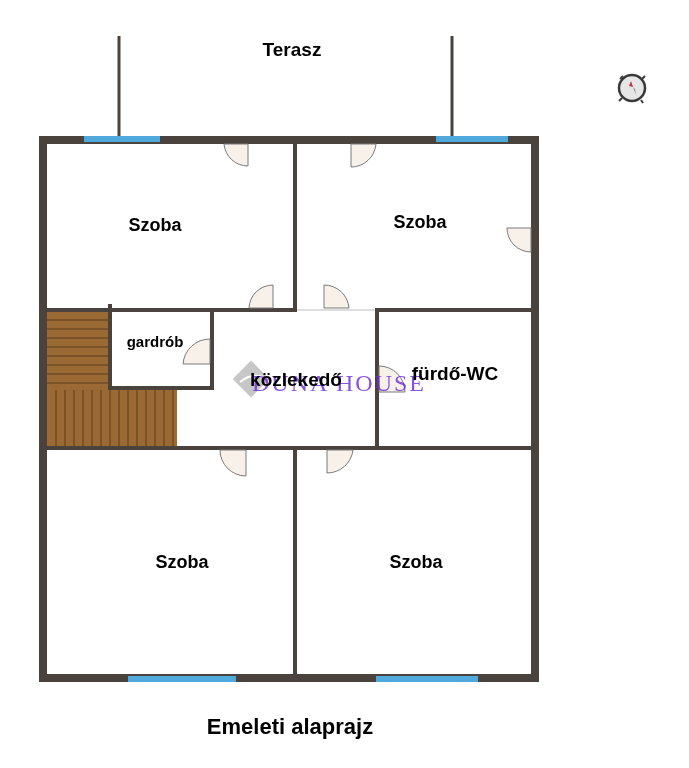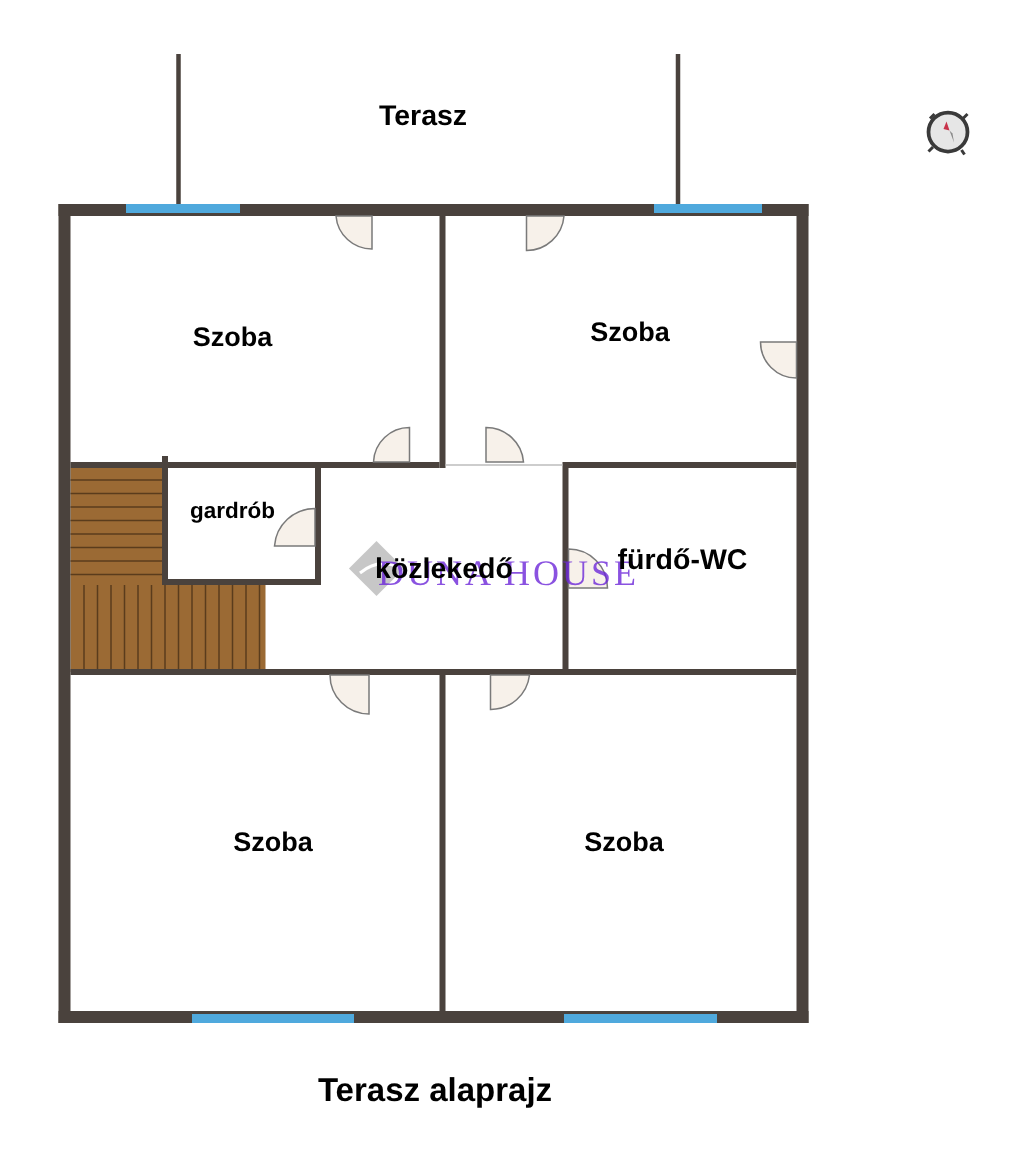--- a/index.html
+++ b/index.html
@@ -123,22 +123,22 @@
     <circle r="13" fill="#e6e6e6" stroke="#3a3a3a" stroke-width="2.5"></circle>
     <path d="M-9 -12 L-12 -9" stroke="#3a3a3a" stroke-width="2"></path>
     <path d="M10 -9 L13 -12" stroke="#3a3a3a" stroke-width="2"></path>
     <path d="M-10 10 L-13 13" stroke="#3a3a3a" stroke-width="2"></path>
     <path d="M9 12 L11 15" stroke="#3a3a3a" stroke-width="2"></path>
     <path d="M-1 -7 L1 -1 L-3 -2 Z" fill="#c8324a"></path>
     <path d="M1 -1 L4 7 L3 1 Z" fill="#8a8a8a"></path>
   </g>
 </svg>
 
-<div class="room-label md" style="left:282px; top:50px;margin-top:28px;">Terasz</div>
+<div class="room-label md" style="left:292px; top:50px;">Terasz</div>
 <div class="room-label lg" style="left:155px; top:225px;">Szoba</div>
 <div class="room-label lg" style="left:420px; top:222px;">Szoba</div>
 <div class="room-label sm" style="left:155px; top:341px;">gardrób</div>
 <div class="watermark">DUNA HOUSE</div>
 <div class="room-label md" style="left:296px; top:380px;text-align:right;">közlekedő</div>
 <div class="room-label md" style="left:455px; top:374px;">fürdő-WC</div>
 <div class="room-label lg" style="left:182px; top:562px;">Szoba</div>
 <div class="room-label lg" style="left:416px; top:562px;">Szoba</div>
-<div class="room-label title" style="left:290px; top:727px;">Terasz alaprajz</div>
+<div class="room-label title" style="left:290px; top:727px;">Emeleti alaprajz</div>
 
 </body></html>

